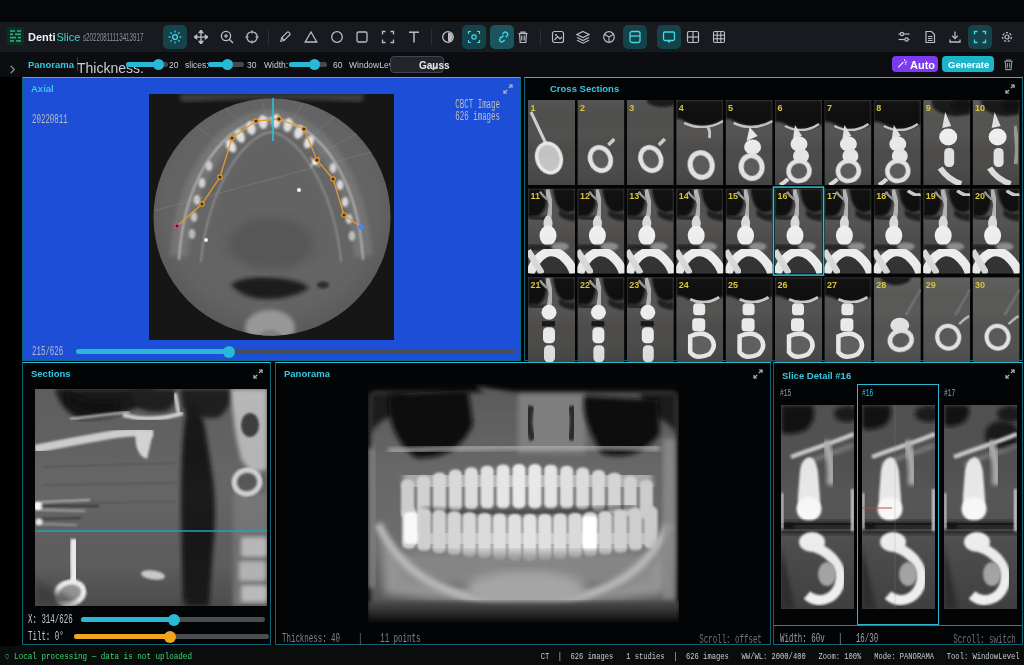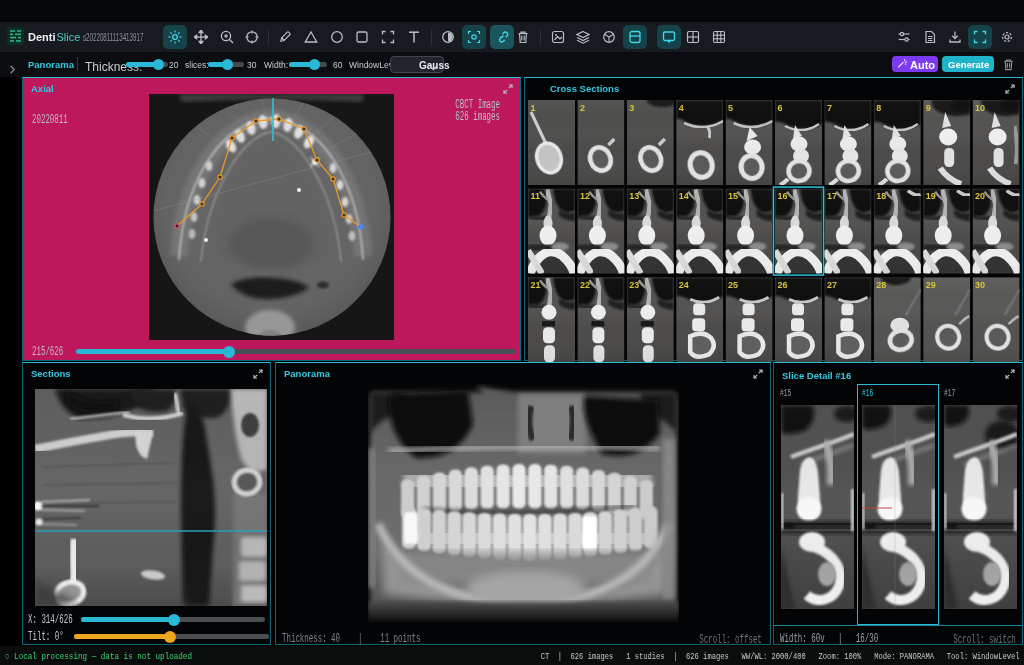--- a/index.html
+++ b/index.html
@@ -256,21 +256,21 @@
     </svg>
   </div>
 <div style="position:absolute;left:0;top:52px;width:1024px;height:25px;background:#0b0d10"></div>
 <div style="position:absolute;left:8px;top:65px">
     <svg width="9" height="9" viewBox="0 0 7 10" style="display:block">
       <path d="M1.5,1 L5.5,5 L1.5,9" fill="none" stroke="#8d949c" stroke-width="1.4"></path>
     </svg>
   </div>
 <div style="position:absolute;left:28px;top:59px;font-size:9.5px;font-weight:bold;color:#35c9e1">Panorama</div>
 <div style="position:absolute;left:77px;top:57px;width:1px;height:14px;background:#343a41"></div>
-<div style="position:absolute;top:60px;font-size:12px;color:#c9ced4;left:85px">Thickness:</div>
+<div style="position:absolute;top:60px;font-size:14px;color:#c9ced4;left:77px">Thickness:</div>
 <div style="position:absolute;left:126px;top:62.0px;width:42px;height:5px;border-radius:5px;background:#45494e"></div>
 <div style="position:absolute;left:126px;top:62.0px;width:32px;height:5px;border-radius:5px;background:#29b9d6"></div>
 <div style="position:absolute;left:152.5px;top:59.0px;width:11.0px;height:11.0px;border-radius:50%;background:#29b9d6"></div>
 <div style="position:absolute;top:60px;font-size:8.5px;color:#c9ced4;left:169px">20</div>
 <div style="position:absolute;top:60px;font-size:8.5px;color:#c9ced4;left:185px">slices:</div>
 <div style="position:absolute;left:208px;top:62.0px;width:36px;height:5px;border-radius:5px;background:#45494e"></div>
 <div style="position:absolute;left:208px;top:62.0px;width:19px;height:5px;border-radius:5px;background:#29b9d6"></div>
 <div style="position:absolute;left:221.5px;top:59.0px;width:11.0px;height:11.0px;border-radius:50%;background:#29b9d6"></div>
 <div style="position:absolute;top:60px;font-size:8.5px;color:#c9ced4;left:247px">30</div>
 <div style="position:absolute;top:60px;font-size:8.5px;color:#c9ced4;left:264px">Width:</div>
@@ -304,21 +304,21 @@
     <svg width="13" height="13" viewBox="0 0 14 14" style="display:block">
       <g stroke="#8d949c" stroke-width="1.2" fill="none">
         <path d="M2.5,3.5 H11.5"></path>
         <path d="M5,3.5 V2.2 H9 V3.5"></path>
         <path d="M3.5,3.5 L4.2,12.5 H9.8 L10.5,3.5"></path>
         <line x1="5.8" y1="5.5" x2="5.8" y2="10.5"></line>
         <line x1="8.2" y1="5.5" x2="8.2" y2="10.5"></line>
       </g>
     </svg>
   </div>
-<div style="position:absolute;left:22px;top:77px;width:499px;height:284px;background:#be185d;border:1px solid #0d6577;border-top:1px solid #28bcd5;box-sizing:border-box">
+<div style="position:absolute;left:22px;top:77px;width:499px;height:284px;background:#1d4ed8;border:1px solid #0d6577;border-top:1px solid #28bcd5;box-sizing:border-box">
     <div style="position:absolute;left:8px;top:5px;font-size:9.5px;font-weight:bold;color:#35c9e1">Axial</div>
     <div style="position:absolute;right:7px;top:6px">
       <svg width="10" height="10" viewBox="0 0 10 10" style="display:block">
         <g stroke="#b5bac0" stroke-width="1.2" fill="none">
           <path d="M6,1 H9 V4"></path>
           <path d="M4,9 H1 V6"></path>
           <line x1="9" y1="1" x2="5.8" y2="4.2"></line>
           <line x1="1" y1="9" x2="4.2" y2="5.8"></line>
         </g>
       </svg>

